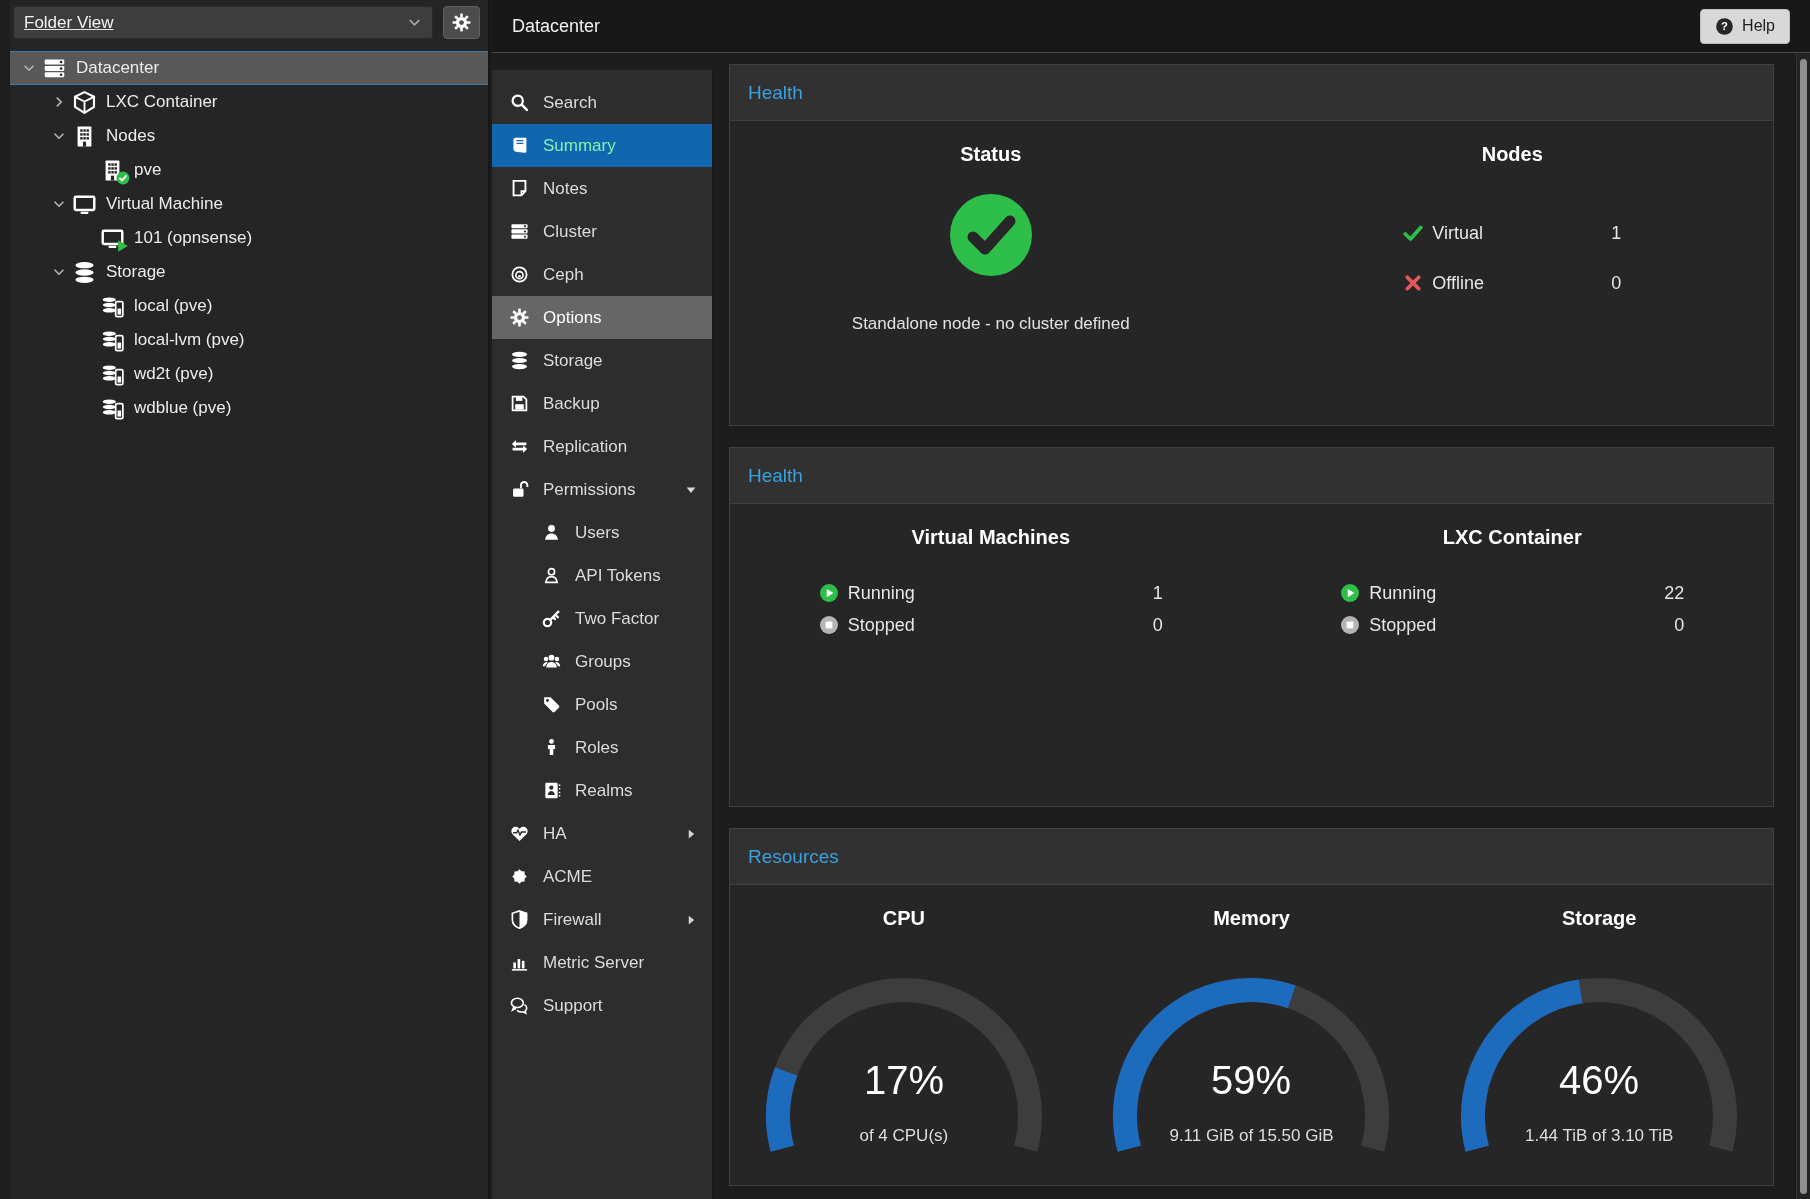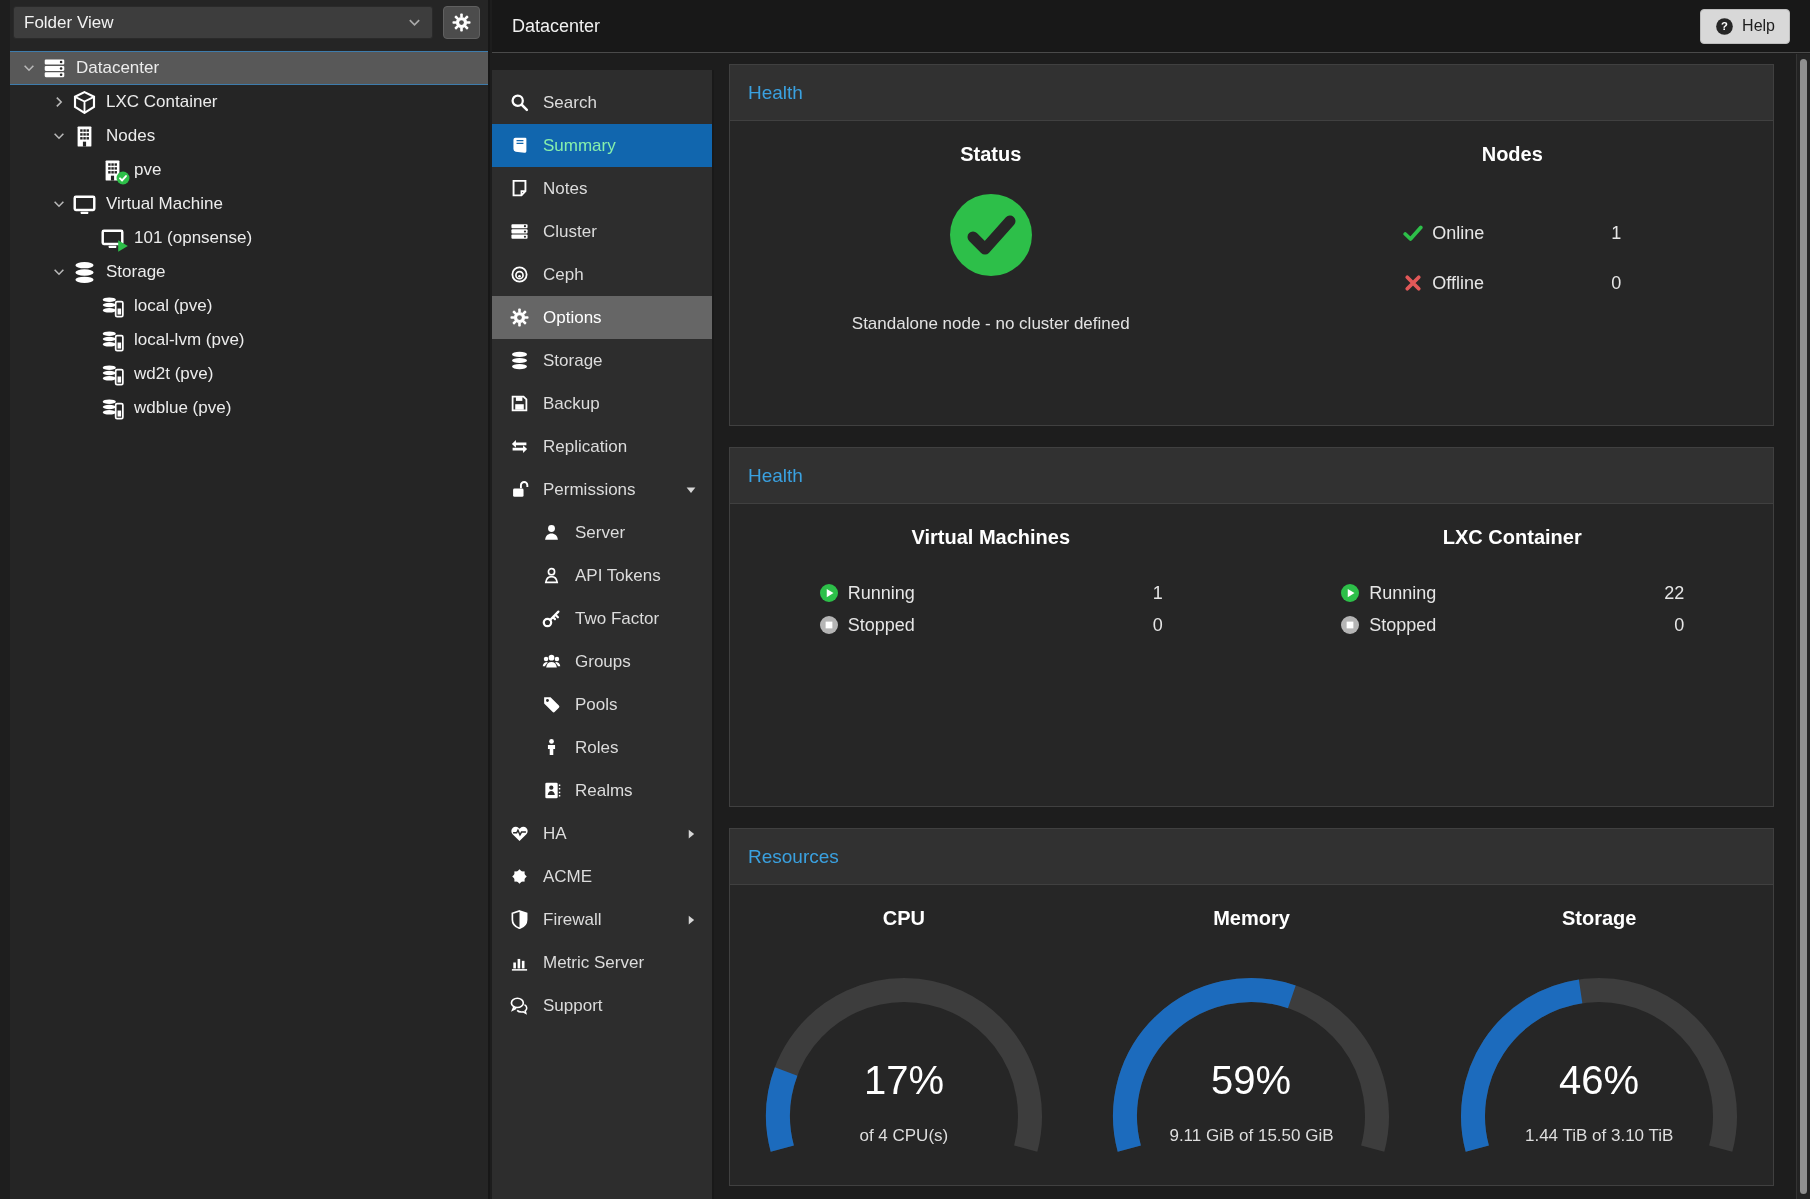--- a/index.html
+++ b/index.html
@@ -4,21 +4,21 @@
 <style>
   html,body{margin:0;padding:0;background:#111;}
   .app{position:relative;width:1810px;height:1199px;overflow:hidden;background:#1d1d1d;
        font-family:"Liberation Sans","DejaVu Sans",sans-serif;color:#e6e6e6;
        -webkit-font-smoothing:antialiased;}
   svg{display:block}
 
   
   .sidebar{position:absolute;left:0;top:0;width:490px;height:100%;background:#252525;
            border-left:10px solid #1e1e1e;border-right:2px solid #171717;box-sizing:border-box;}
-  .sidebar-top{height:45px;display:flex;align-items:flex-start;gap:10px;padding:6px 8px 0 3px;}
+  .sidebar-top{height:45px;display:flex;align-items:flex-start;gap:10px;padding:6px 8px 0 3px;text-decoration:underline;}
   .combo{flex:1;height:31px;background:#3d3d3d;border:1px solid #2a2a2a;border-radius:3px;
          display:flex;align-items:center;padding:0 10px;font-size:17px;color:#f2f2f2;cursor:pointer;}
   .combo .chev{margin-left:auto}
   .gearbtn{width:37px;height:33px;background:#4c4c4c;border:1px solid #606060;border-radius:4px;
            display:flex;align-items:center;justify-content:center;cursor:pointer;padding:0;}
   .gearbtn svg{width:19px;height:19px}
   .tree{position:absolute;top:51px;left:0;right:0;bottom:0;font-size:17px;}
   .trow{height:34px;display:flex;align-items:center;cursor:pointer;box-sizing:border-box;}
   .trow.selected{background:#585858;border-top:1px solid #3e7cac;border-bottom:1px solid #3e7cac;}
   .tchev{width:22px;display:flex;justify-content:center;flex:none;}
@@ -440,21 +440,21 @@
           </svg>
         </span>
       </div>
       <div class="mrow sub">
         <span class="micon">
           <svg viewBox="0 0 16 16" fill="#fff" xmlns="http://www.w3.org/2000/svg">
             <circle cx="8" cy="4.6" r="2.9"></circle>
             <path d="M2.6 14.2c.4-3.6 2.6-5.4 5.4-5.4s5 1.8 5.4 5.4z"></path>
           </svg>
         </span>
-        <span class="mlabel">Server</span>
+        <span class="mlabel">Users</span>
       </div>
       <div class="mrow sub">
         <span class="micon">
           <svg viewBox="0 0 16 16" fill="#fff" xmlns="http://www.w3.org/2000/svg">
             <circle cx="8" cy="4.8" r="2.6" fill="none" stroke="#fff" stroke-width="1.4"></circle>
             <path d="M3.2 13.8c.5-3.2 2.4-4.8 4.8-4.8s4.3 1.6 4.8 4.8z" fill="none" stroke="#fff" stroke-width="1.4"></path>
           </svg>
         </span>
         <span class="mlabel">API Tokens</span>
       </div>
@@ -586,21 +586,21 @@
         </div>
         <div class="col">
           <h3>Nodes</h3>
           <div class="node-rows">
             <div class="nrow">
               <span class="ric">
                 <svg viewBox="0 0 16 16">
                     <path d="M1.8 8.8 6 12.8 14.2 3.6" fill="none" stroke="#2dbf49" stroke-width="3" stroke-linecap="round" stroke-linejoin="round"></path>
                   </svg>
               </span>
-              <span>Online</span>
+              <span>Virtual</span>
               <span class="cnt">1</span>
             </div>
             <div class="nrow">
               <span class="ric">
                 <svg viewBox="0 0 16 16">
                     <path d="M3.4 3.4 12.6 12.6M12.6 3.4 3.4 12.6" fill="none" stroke="#e25858" stroke-width="3" stroke-linecap="round"></path>
                   </svg>
               </span>
               <span>Offline</span>
               <span class="cnt">0</span>

